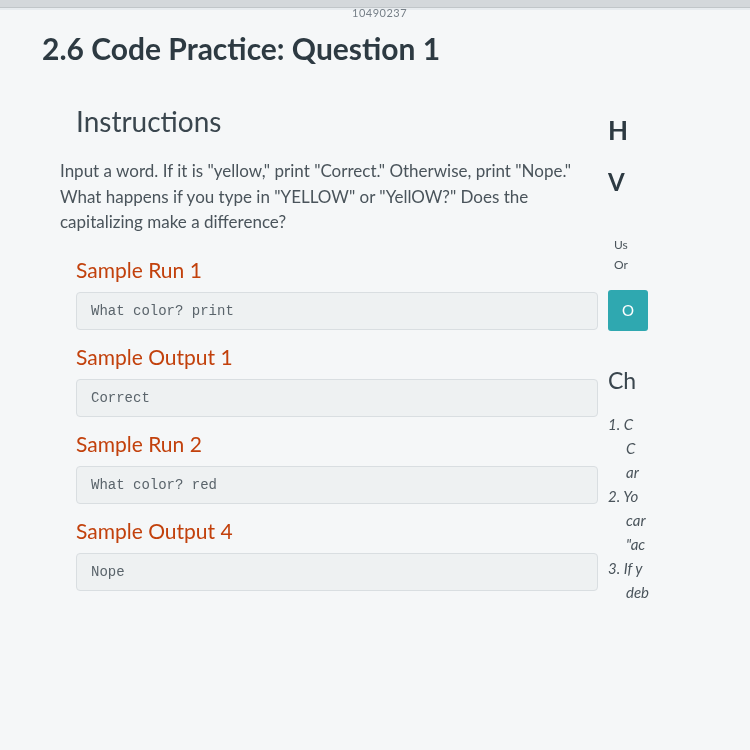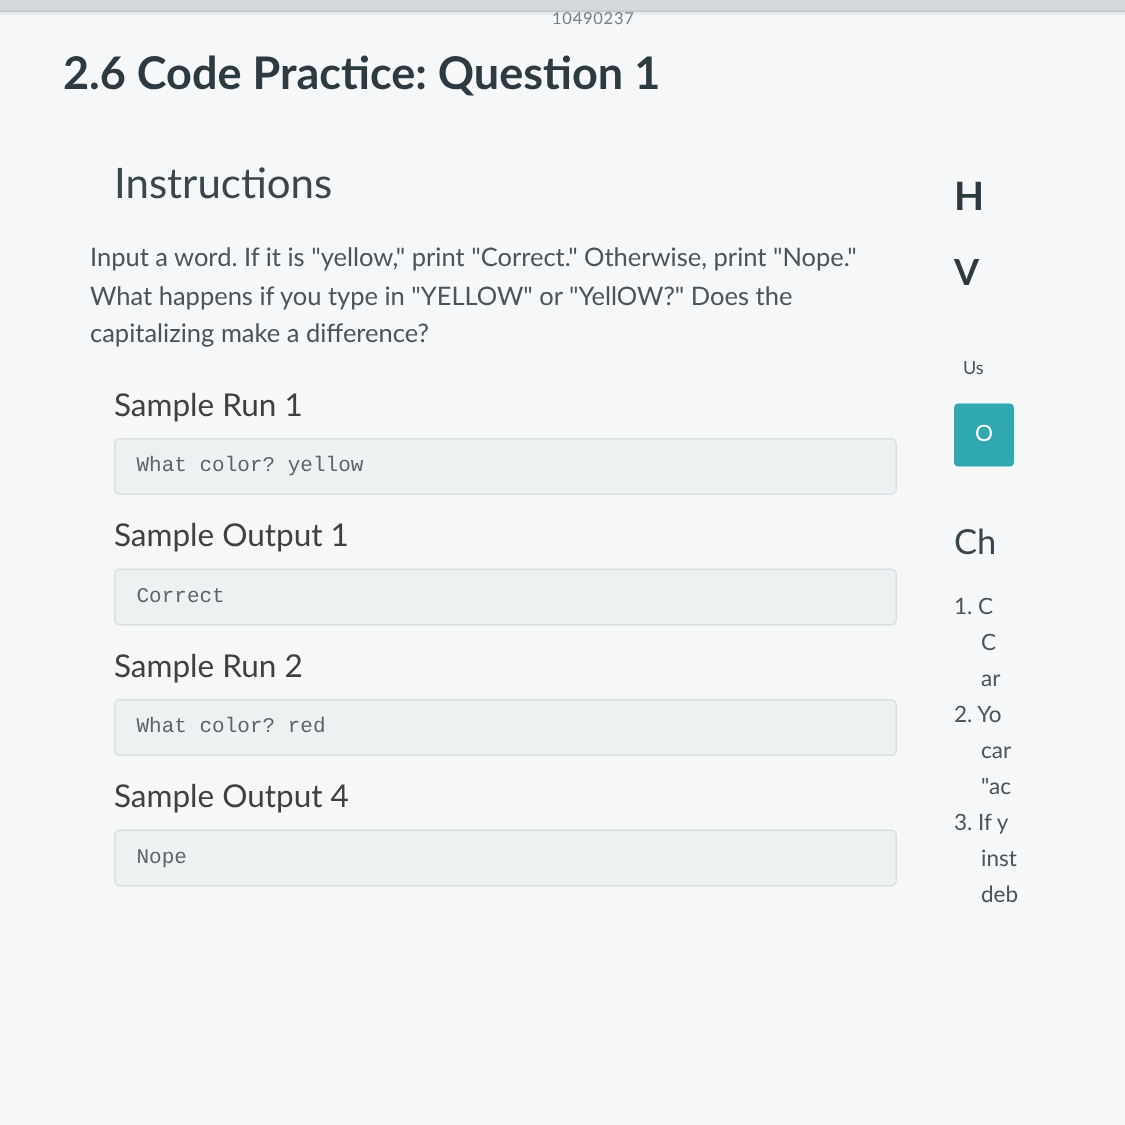--- a/index.html
+++ b/index.html
@@ -19,21 +19,20 @@
     }
     .title {
       font-size: 30px;
       font-weight: 700;
       color: #2d3a42;
       margin-bottom: 38px;
       margin-left: -6px;
     }
     .content {
       display: flex;
-      gap: 28px;
     }
     .main-col {
       flex: 0 0 560px;
     }
     .instructions-heading {
       font-size: 28px;
       font-weight: 400;
       color: #3a464e;
       margin-left: 28px;
       margin-bottom: 20px;
@@ -42,21 +41,21 @@
       font-size: 17px;
       line-height: 1.5;
       color: #4a545b;
       margin-left: 12px;
       margin-bottom: 22px;
       max-width: 530px;
     }
     .sample-heading {
       font-size: 21px;
       font-weight: 400;
-      color: #404040;
+      color: #c2410c;
       margin-left: 28px;
       margin-bottom: 10px;
       margin-top: 14px;
     }
     .code-box {
       background: #eef1f2;
       border: 1px solid #d9dee1;
       border-radius: 4px;
       padding: 10px 14px;
       margin-left: 28px;
@@ -107,31 +106,32 @@
       font-weight: 400;
       color: #3a464e;
       margin-top: 10px;
       margin-bottom: 12px;
     }
     .ol-item {
       font-size: 15px;
       color: #4a545b;
       margin-left: 0;
       line-height: 1.6;
+      font-style: italic;
     }
     .top-bar {
       height: 8px;
       background: #d4d8db;
       border-bottom: 1px solid #c1c6c9;
       margin-bottom: 2px;
     }
     .top-tab-fragment {
       position: absolute;
       top: -4px;
-      left: 368px;
+      left: 352px;
       font-size: 11px;
       color: #778088;
       letter-spacing: 0.5px;
     }
   </style>
 </head>
 <body>
 
 <div class="top-bar"></div>
 
@@ -141,45 +141,45 @@
   <h1 class="title">2.6 Code Practice: Question 1</h1>
 
   <div class="content">
 
     <div class="main-col">
 
       <h2 class="instructions-heading">Instructions</h2>
       <p class="instructions-text">Input a word. If it is "yellow," print "Correct." Otherwise, print "Nope." What happens if you type in "YELLOW" or "YellOW?" Does the capitalizing make a difference?</p>
 
       <h3 class="sample-heading">Sample Run 1</h3>
-      <div class="code-box">What color? yellow</div>
+      <div class="code-box">What color? print</div>
 
       <h3 class="sample-heading">Sample Output 1</h3>
       <div class="code-box">Correct</div>
 
       <h3 class="sample-heading">Sample Run 2</h3>
       <div class="code-box">What color? red</div>
 
       <h3 class="sample-heading">Sample Output 4</h3>
       <div class="code-box">Nope</div>
 
     </div>
 
     <div class="side-col">
       <div class="side-heading-big">H</div>
       <div class="side-heading-med">V</div>
       <div style="height:18px"></div>
       <div class="side-text">Us</div>
+      <div class="side-text">Or</div>
       <div class="teal-btn">O</div>
       <div class="ch-heading">Ch</div>
       <div class="ol-item">1. C</div>
       <div class="ol-item" style="margin-left:18px">C</div>
       <div class="ol-item" style="margin-left:18px">ar</div>
       <div class="ol-item">2. Yo</div>
       <div class="ol-item" style="margin-left:18px">car</div>
       <div class="ol-item" style="margin-left:18px">"ac</div>
       <div class="ol-item">3. If y</div>
-      <div class="ol-item" style="margin-left:18px">inst</div>
       <div class="ol-item" style="margin-left:18px">deb</div>
     </div>
 
   </div>
 </div>
 
 </body></html>

